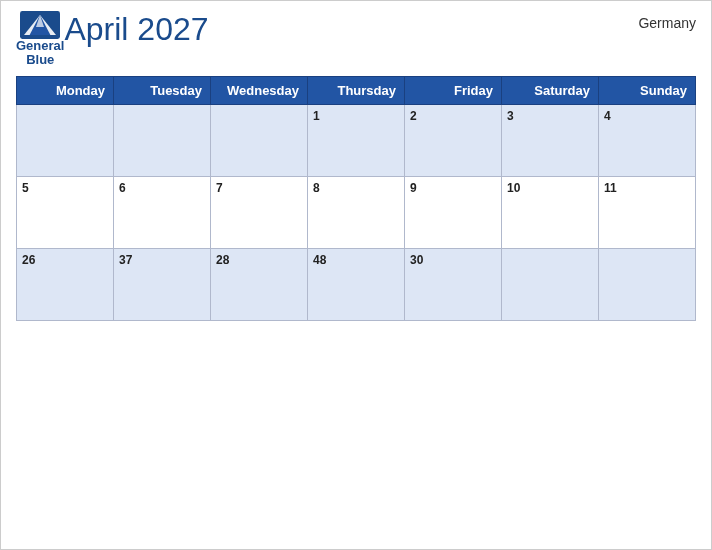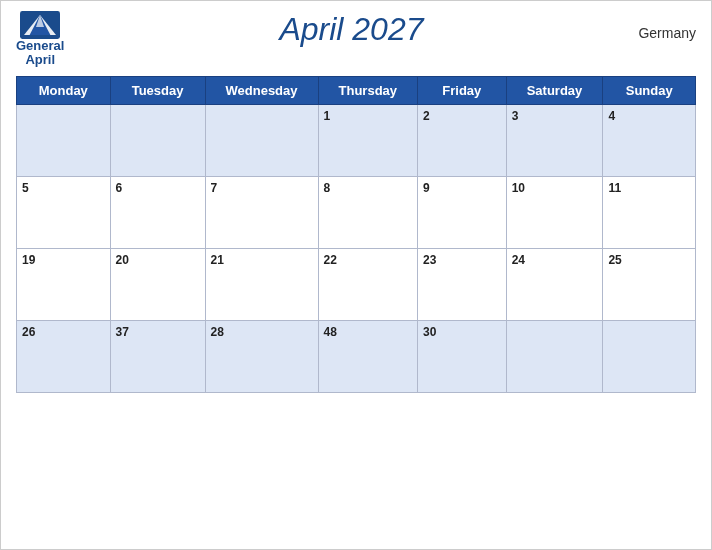--- a/index.html
+++ b/index.html
@@ -36,39 +36,37 @@
       line-height: 1.1;
     }
     .logo-icon {
       width: 40px;
       height: 28px;
     }
     .calendar-title {
       font-size: 32px;
       color: #1a4b8c;
       font-weight: normal;
-      text-align: center;
       flex: 1;
-      font-style: italic;
     }
     .country-label {
       font-size: 14px;
       color: #333;
       align-self: flex-start;
-      margin-top: 14px;
+      margin-top: 4px;
     }
     .calendar-grid {
       width: 100%;
       border-collapse: collapse;
     }
     .calendar-grid th {
       background-color: #2255a4;
       color: #fff;
-      text-align: center;
-      padding: 6px 20px;
+      text-align: right;
+      padding: 6px 8px;
       font-size: 13px;
       font-weight: bold;
       border: 1px solid #1a4080;
     }
     .calendar-grid td {
       border: 1px solid #b0b8cc;
       width: calc(100% / 7);
       height: 72px;
       vertical-align: top;
       padding: 4px 5px;
@@ -91,21 +89,21 @@
 <div class="calendar-wrapper">
   <div class="calendar-header">
     <div class="logo-area">
       <svg class="logo-icon" viewBox="0 0 50 35" xmlns="http://www.w3.org/2000/svg">
         <rect x="0" y="0" width="50" height="35" fill="#1a4b8c" rx="3"></rect>
         <polygon points="25,5 45,30 5,30" fill="#fff" opacity="0.9"></polygon>
         <polygon points="25,5 38,30 12,30" fill="#2255a4"></polygon>
         <polygon points="25,5 30,20 20,20" fill="#fff" opacity="0.7"></polygon>
       </svg>
       <span class="logo-text">General</span>
-      <span class="logo-text">April</span>
+      <span class="logo-text">Blue</span>
     </div>
     <div class="calendar-title">April 2027</div>
     <div class="country-label">Germany</div>
   </div>
 
   <table class="calendar-grid">
     <thead>
       <tr>
       <th>Monday</th>
           <th>Tuesday</th>
@@ -129,29 +127,20 @@
         <tr>
           <td><span class="day-num">5</span></td>
           <td><span class="day-num">6</span></td>
           <td><span class="day-num">7</span></td>
           <td><span class="day-num">8</span></td>
           <td><span class="day-num">9</span></td>
           <td><span class="day-num">10</span></td>
           <td><span class="day-num">11</span></td>
         </tr>
         <tr>
-          <td><span class="day-num">19</span></td>
-          <td><span class="day-num">20</span></td>
-          <td><span class="day-num">21</span></td>
-          <td><span class="day-num">22</span></td>
-          <td><span class="day-num">23</span></td>
-          <td><span class="day-num">24</span></td>
-          <td><span class="day-num">25</span></td>
-        </tr>
-        <tr>
           <td class="blue-bg"><span class="day-num">26</span></td>
           <td class="blue-bg"><span class="day-num">37</span></td>
           <td class="blue-bg"><span class="day-num">28</span></td>
           <td class="blue-bg"><span class="day-num">48</span></td>
           <td class="blue-bg"><span class="day-num">30</span></td>
           <td class="blue-bg"></td>
           <td class="blue-bg"></td>
         </tr>
       </tbody>
   </table>

